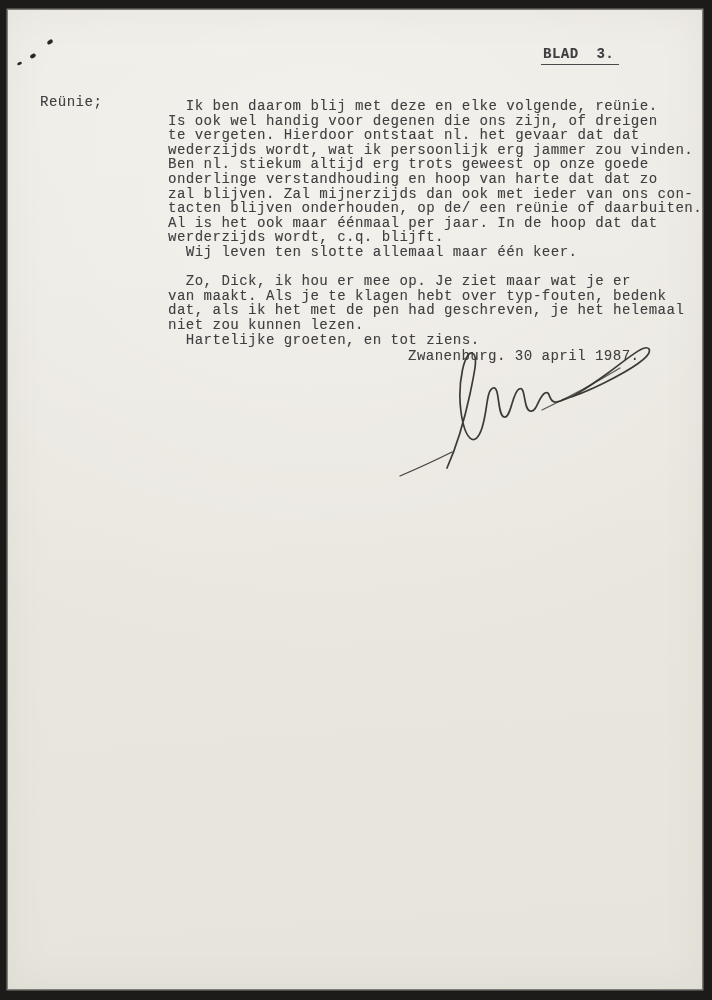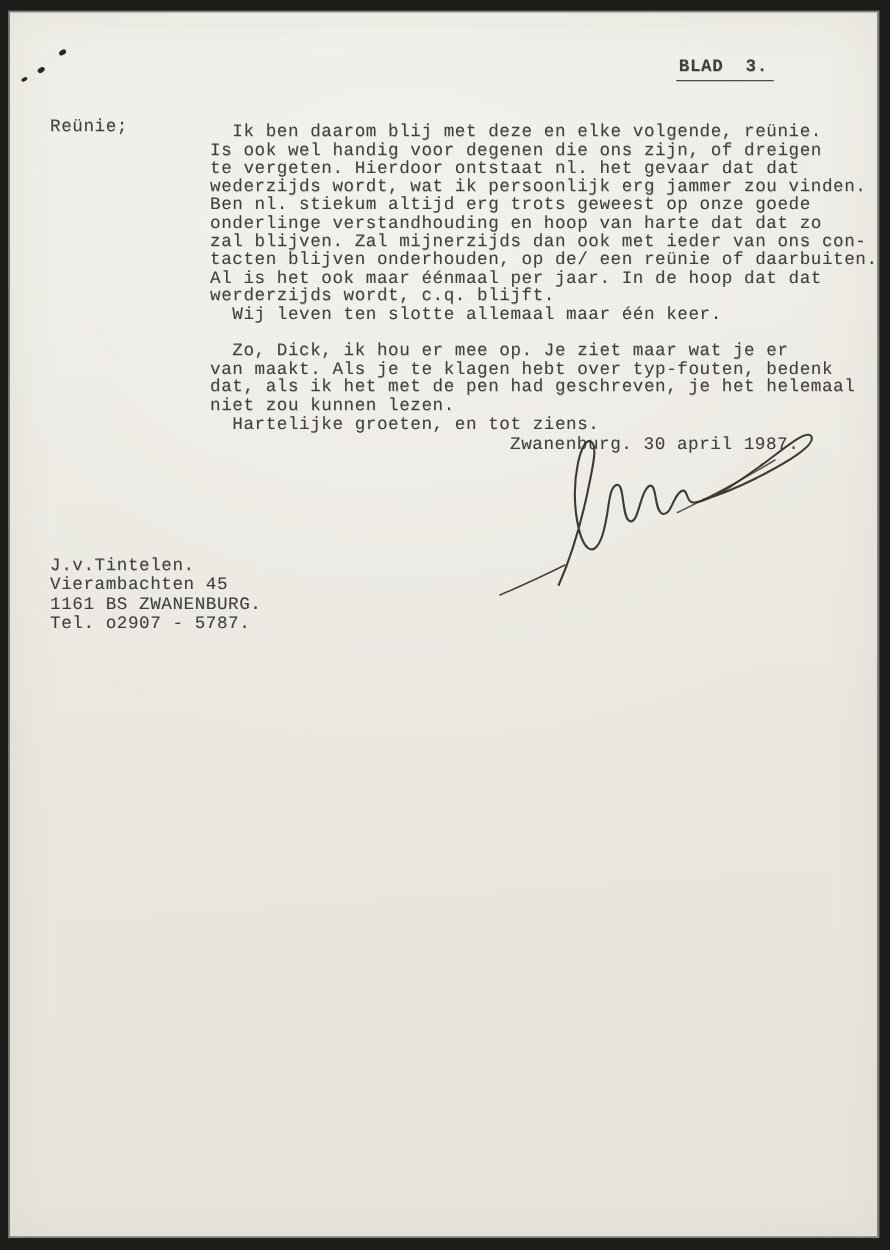--- a/index.html
+++ b/index.html
@@ -124,19 +124,15 @@
           C145,83 146,67 153,63
           C159,60 156,73 164,72
           C178,70 198,56 216,43
           C234,30 253,13 257,19
           C261,26 238,40 212,53
           C194,62 180,67 170,70" opacity="0.95"></path>
         <path stroke-width="1.2" d="M150,80 C175,68 205,52 228,38" opacity="0.8"></path>
       </g>
     </svg>
 
-    <div class="typed sender-block">J.v.Tintelen.
-Vierambachten 45
-1161 BS ZWANENBURG.
-Tel. o2907 - 5787.</div>
 
   </div>
 </div>
 
 </body></html>

